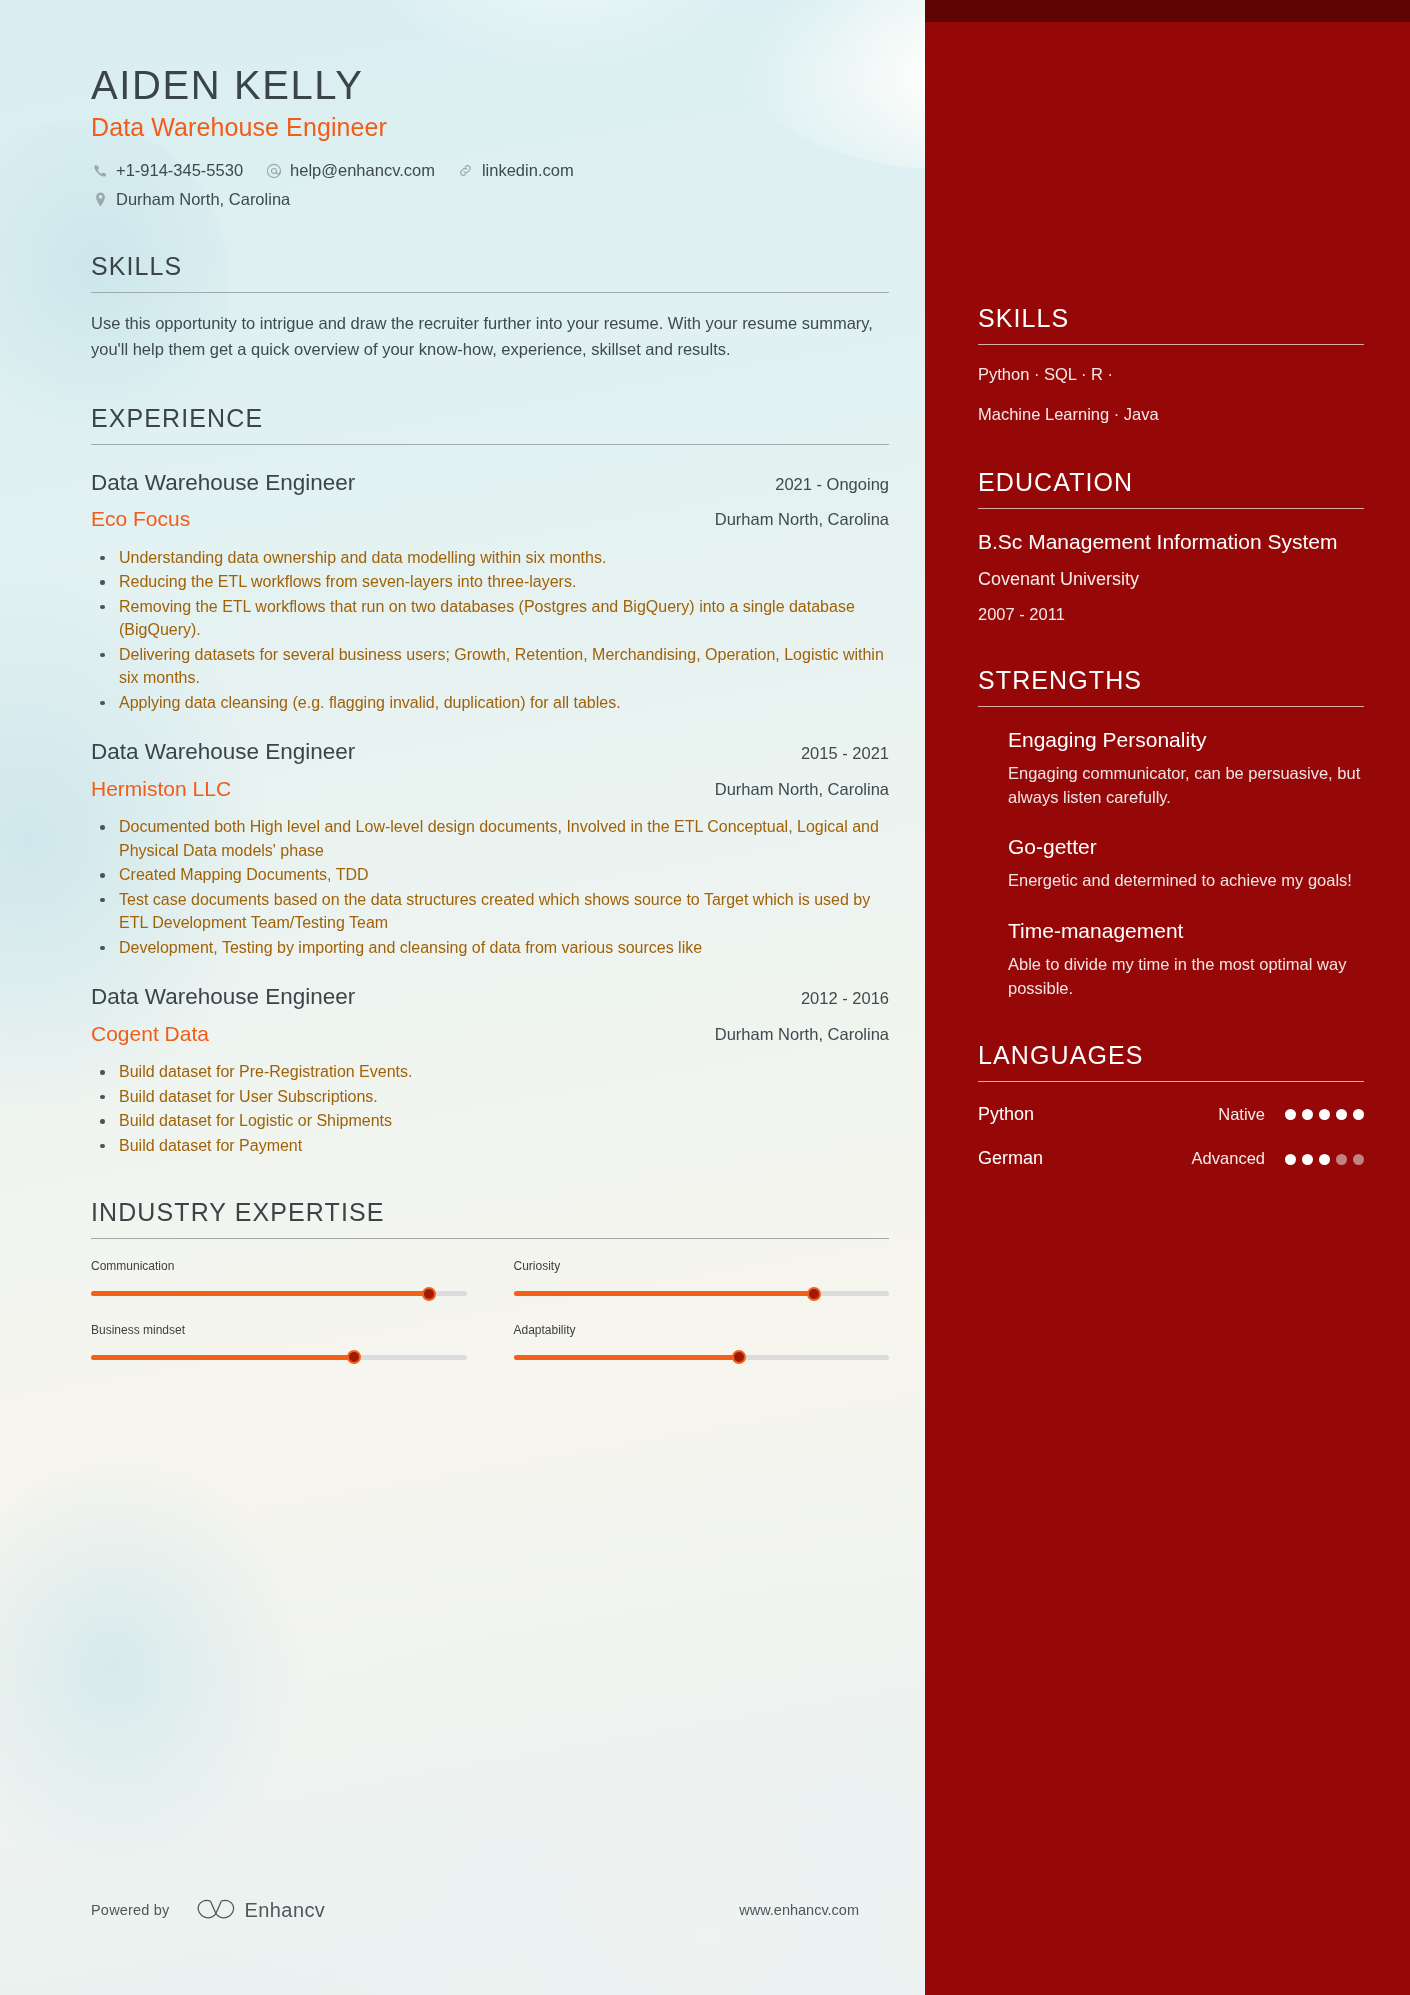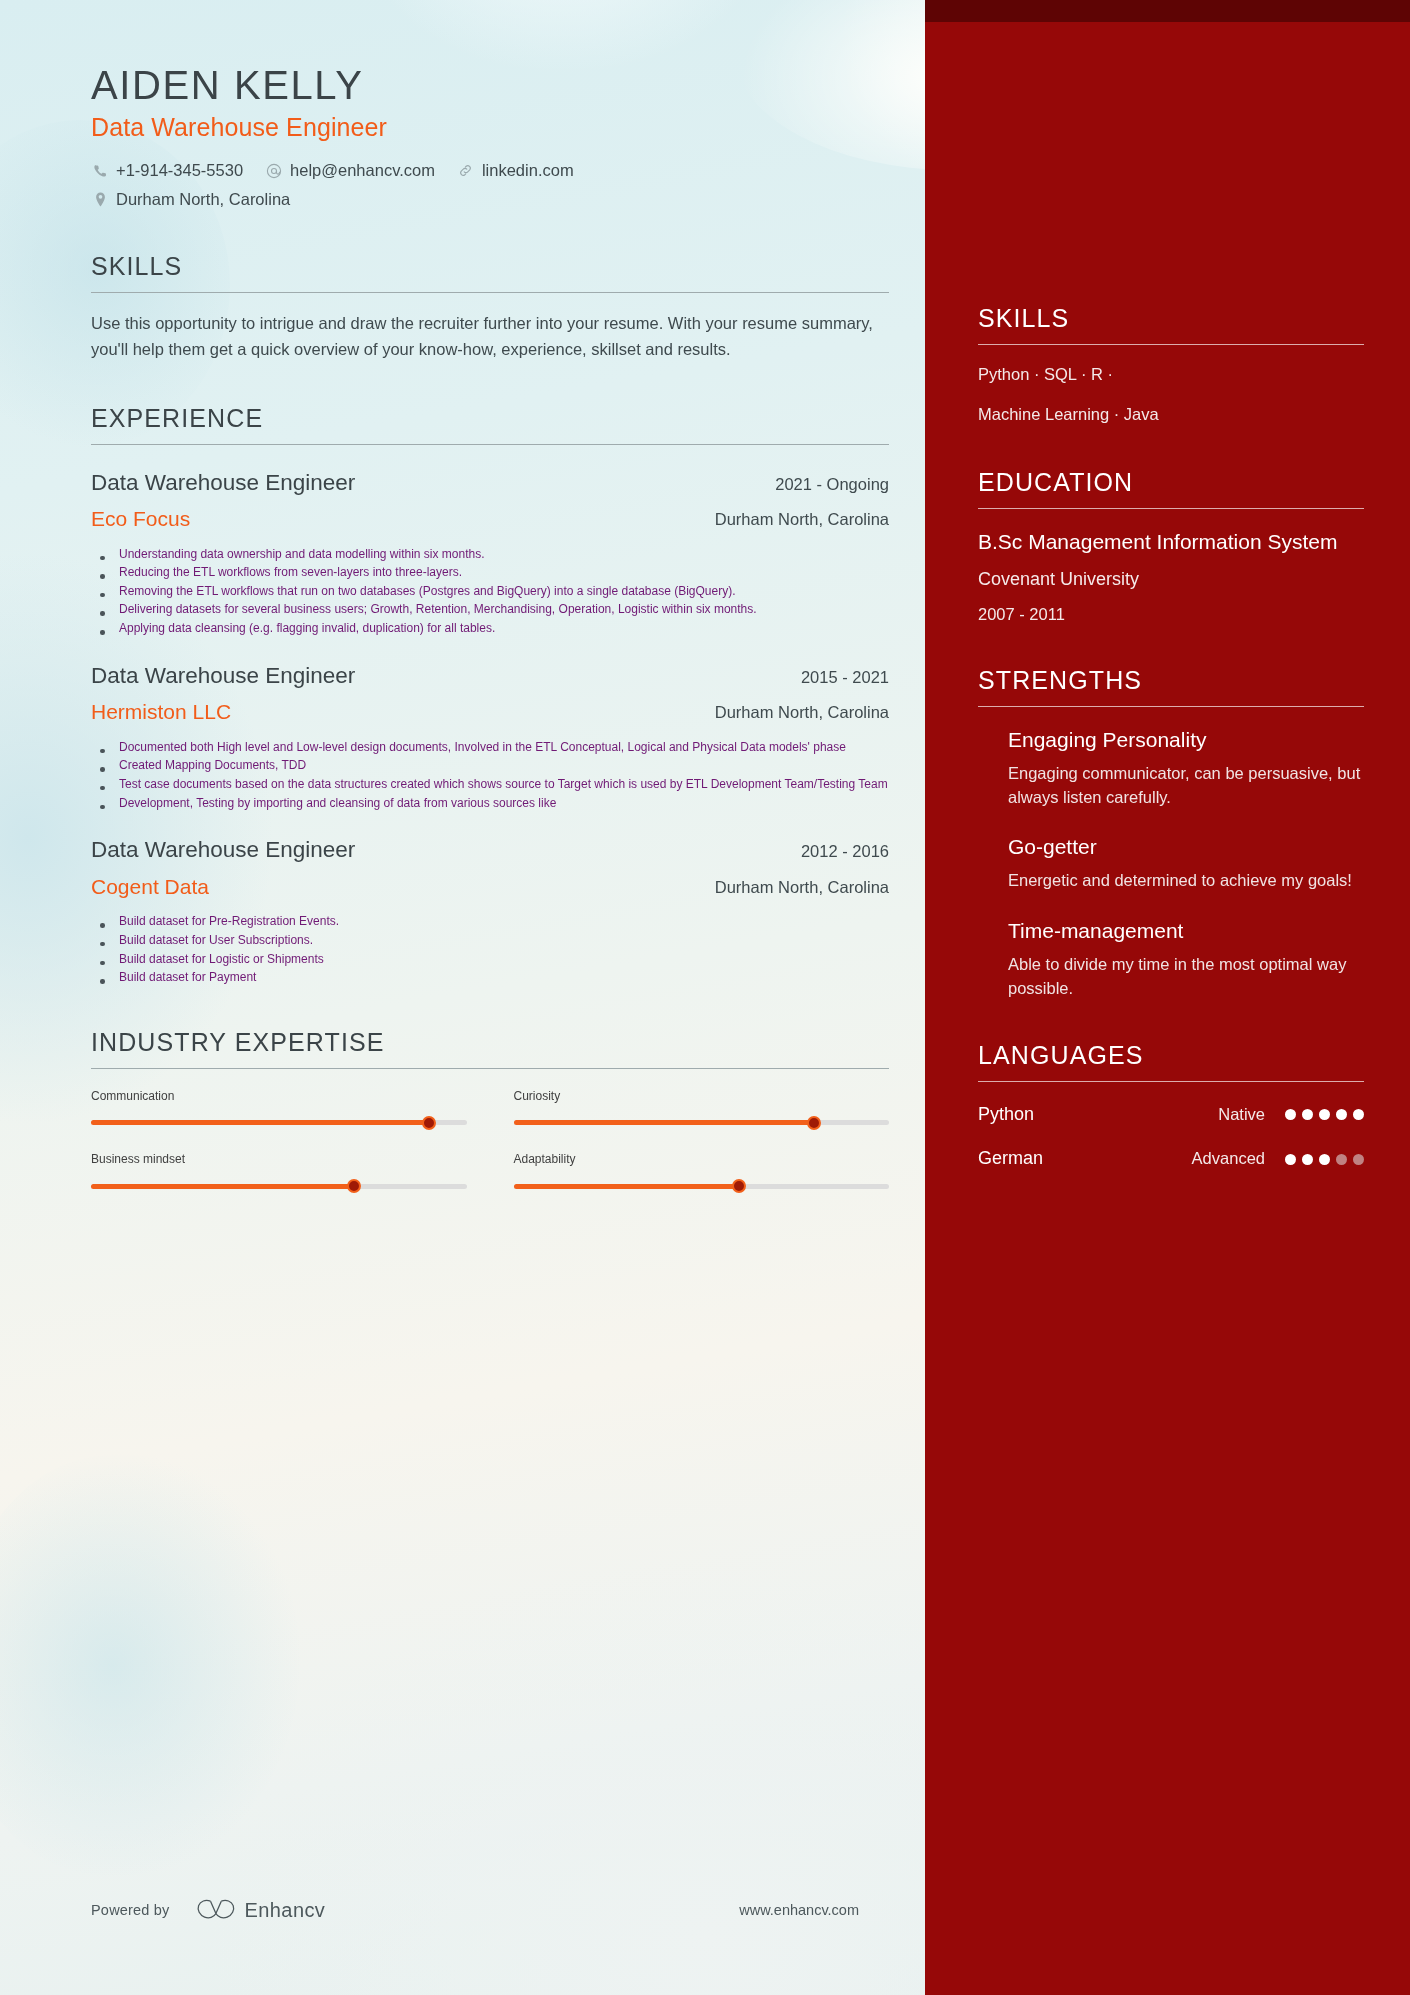--- a/index.html
+++ b/index.html
@@ -178,23 +178,23 @@
     line-height: 1.3;
     margin-top: 14px;
   }
   .bullets {
     list-style: none;
     margin-top: 13px;
   }
   .bullets li {
     position: relative;
     padding-left: 28px;
-    font-size: 12px;
+    font-size: 16px;
     line-height: 1.47;
-    color: #701a75;
+    color: #a16207;
     margin-bottom: 1px;
     max-width: 800px;
   }
   .bullets li::before {
     content: "";
     position: absolute;
     left: 9px; top: 10px;
     width: 4.5px; height: 4.5px;
     border-radius: 50%;
     background: #4a5459;

